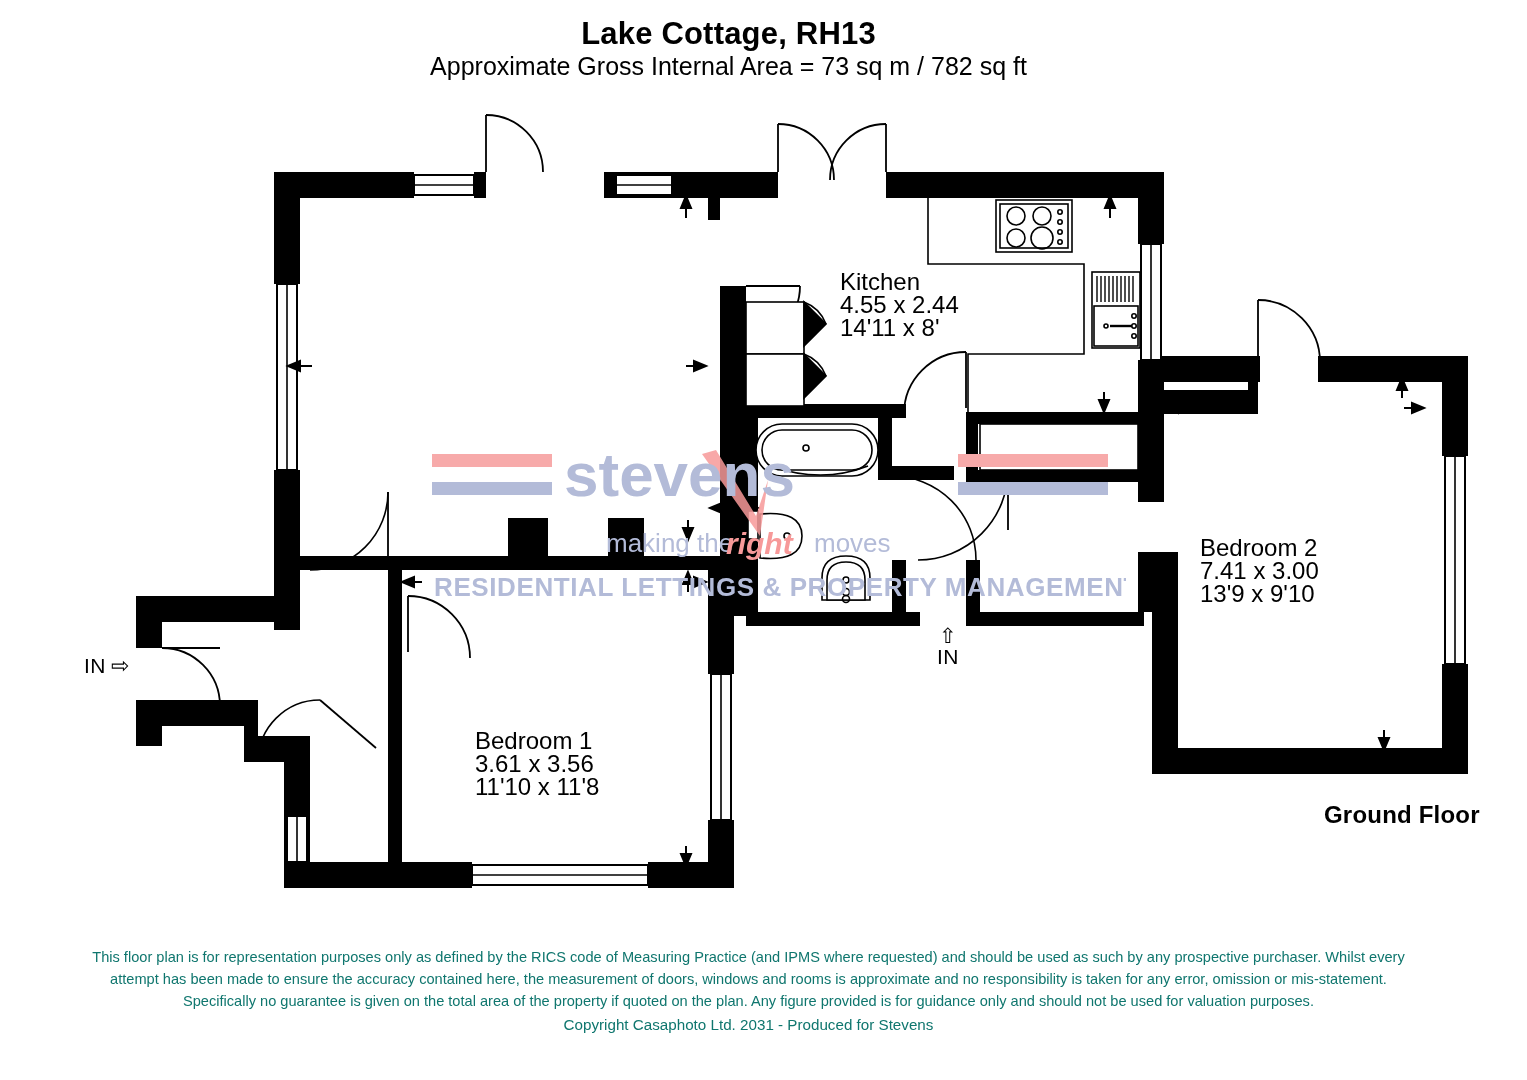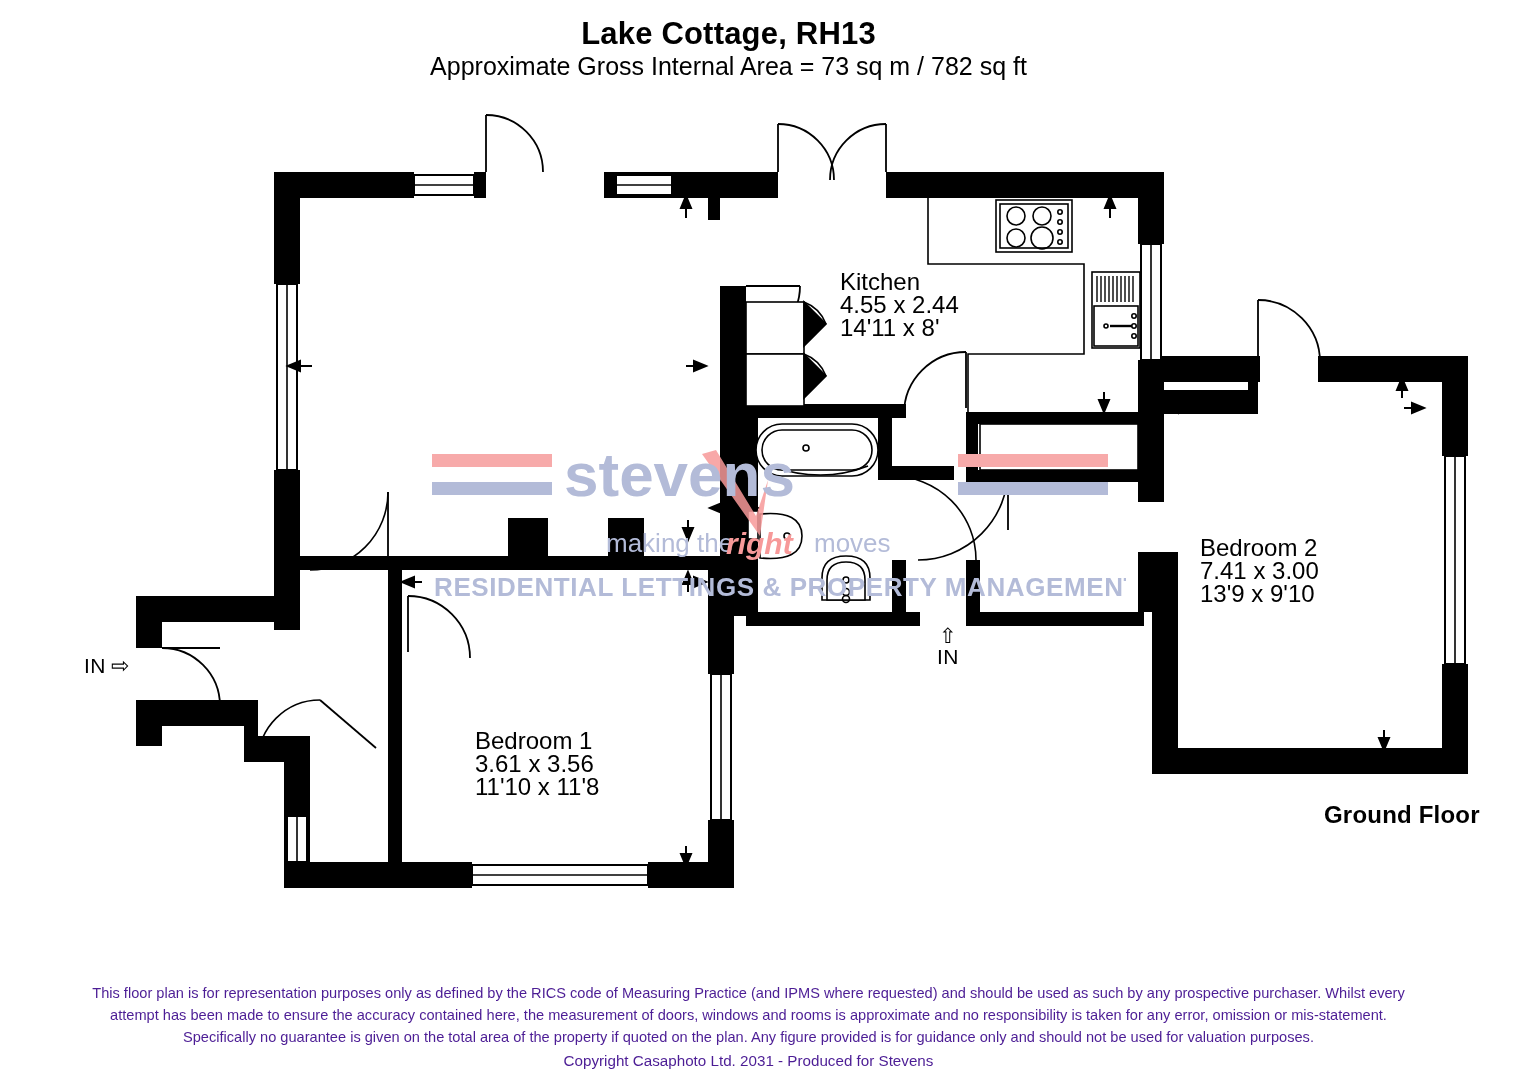--- a/index.html
+++ b/index.html
@@ -134,22 +134,21 @@
 
   
   .footer {
     position: absolute;
     left: 0;
     top: 946px;
     width: 1497px;
     text-align: center;
     font-size: 14.6px;
     line-height: 22.2px;
-    color: #4c1d95;
-    margin-top: 36px;
+    color: #0f766e;
   }
   .footer .disclaimer {
     display: block;
     padding: 0 90px;
   }
   .footer .copyright {
     display: block;
     margin-top: 1px;
     font-size: 15.2px;
   }

